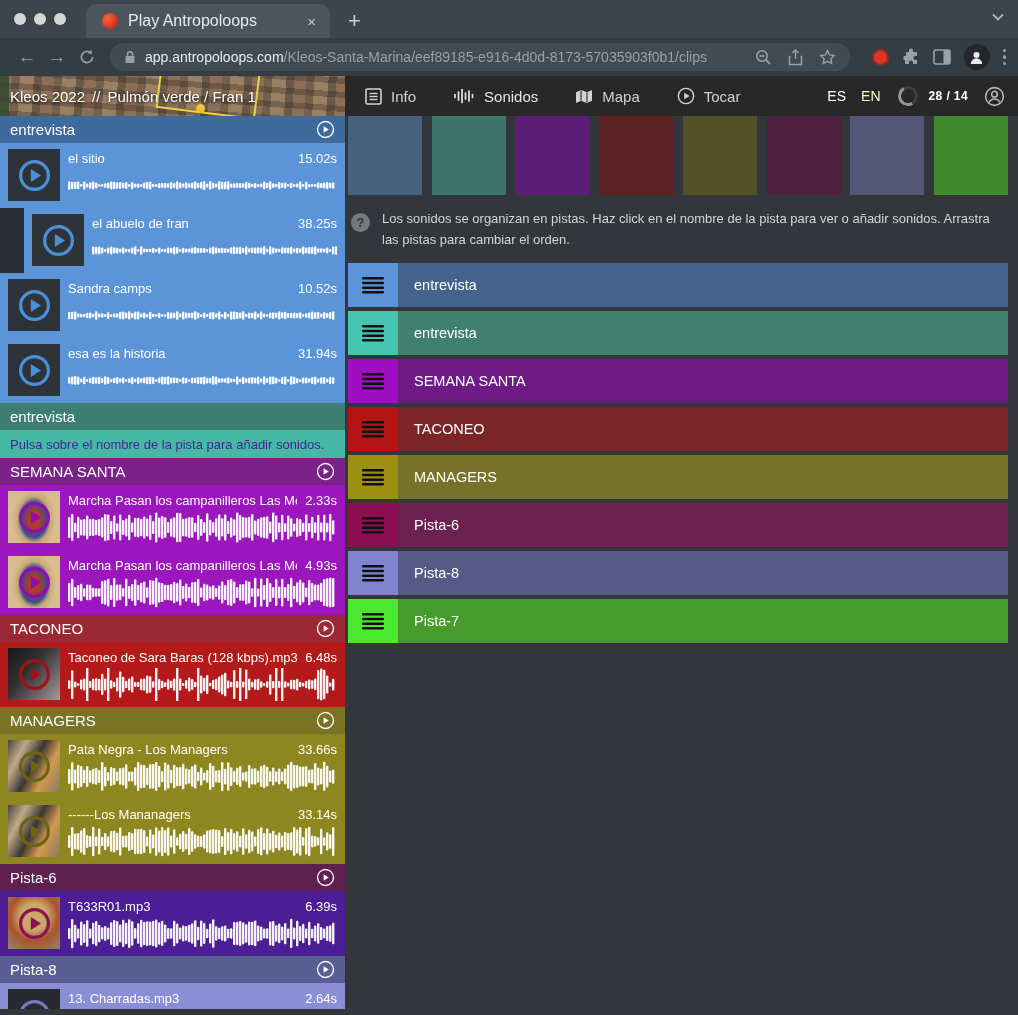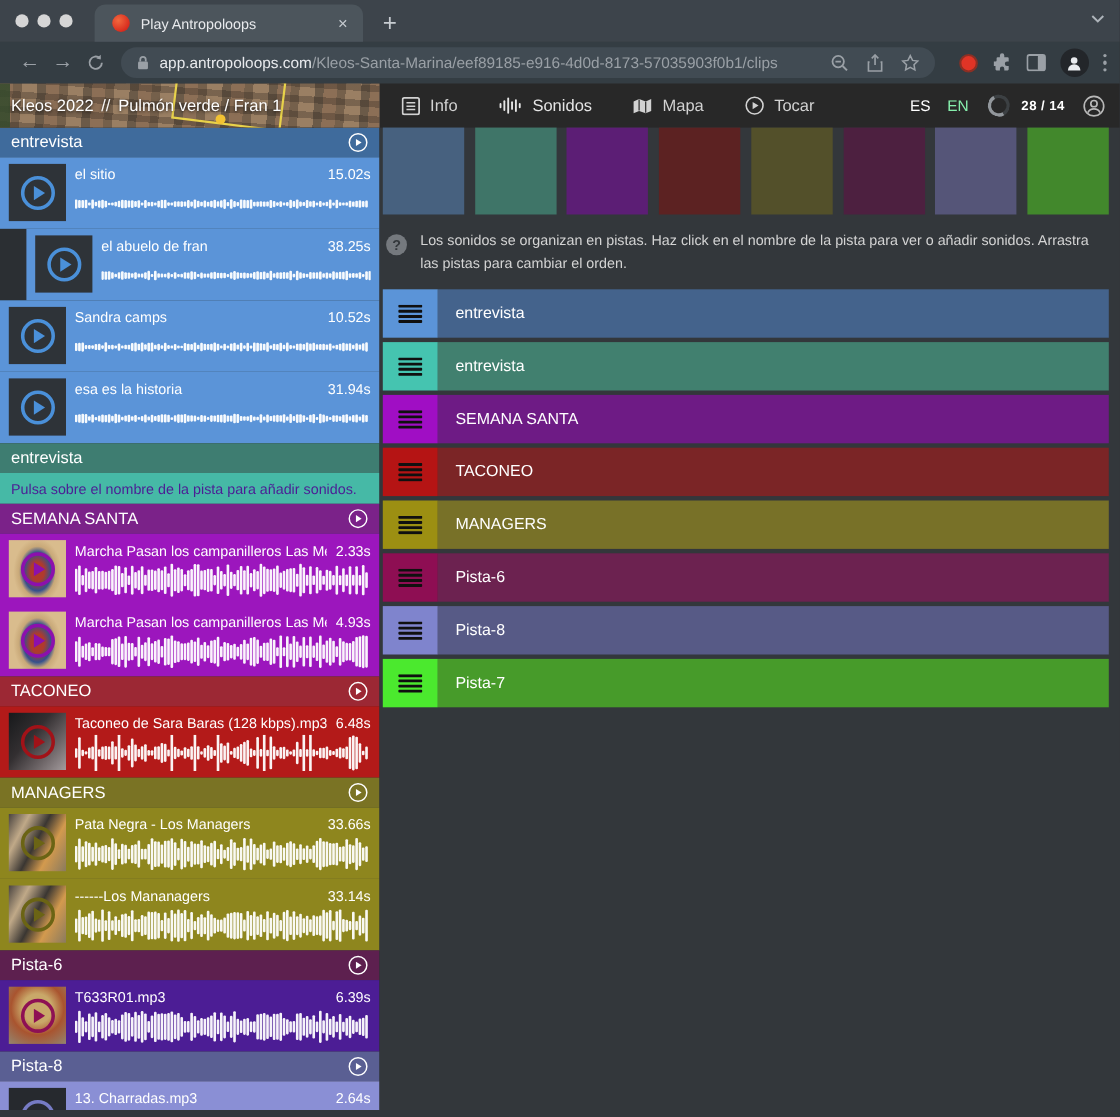--- a/index.html
+++ b/index.html
@@ -8,21 +8,21 @@
   svg{display:block;}
 
   
   .tabbar{height:38px;background:#3d444b;display:flex;align-items:flex-end;position:relative;}
   .lights{display:flex;gap:8px;padding:0 20px 13px 14px;}
   .light{width:12px;height:12px;border-radius:50%;background:#d6d6d6;}
   .tab{width:244px;height:34px;background:#4c555c;border-radius:10px 10px 0 0;display:flex;
        align-items:center;padding:0 10px 0 16px;box-sizing:border-box;}
   .favicon{width:16px;height:16px;border-radius:50%;flex:none;
            background:radial-gradient(circle at 35% 35%,#f2683e 0%,#d6281c 75%);margin-right:10px;}
-  .tab-title{color:#e8eaed;font-size:13px;flex:1;white-space:nowrap;overflow:hidden;}
+  .tab-title{color:#e8eaed;font-size:16px;flex:1;white-space:nowrap;overflow:hidden;}
   .tab-close{color:#c7ccd1;font-size:15px;padding:0 4px;cursor:default;}
   .newtab{color:#c7ccd1;font-size:22px;line-height:22px;margin:0 0 6px 18px;}
   .tab-chevron{position:absolute;right:14px;top:13px;}
 
   .urlbar{height:38px;background:#343d43;display:flex;align-items:center;padding:0 12px;}
   .nav-btn{color:#9aa0a6;font-size:19px;width:30px;text-align:center;flex:none;}
   .url-pill{flex:1;height:28px;background:#414b53;border-radius:14px;display:flex;align-items:center;
             padding:0 14px;margin:0 6px 0 8px;box-sizing:border-box;min-width:0;}
   .url-text{font-size:14px;margin-left:9px;white-space:nowrap;overflow:hidden;flex:1;min-width:0;}
   .url-domain{color:#e8eaed;}
@@ -50,21 +50,21 @@
                   border:2px solid #e8d24a;transform:rotate(7deg);pointer-events:none;}
   .ah-left::before{content:"";position:absolute;left:196px;bottom:3px;width:9px;height:9px;
                    border-radius:50%;background:#f2c233;z-index:2;}
   .ah-title-part{position:relative;z-index:3;white-space:nowrap;}
   .ah-sep{opacity:.95;}
   .ah-right{flex:1;background:#282828;display:flex;align-items:center;padding:0 13px 0 20px;min-width:0;}
   .nav-item{display:flex;align-items:center;gap:9px;color:#d2d2d2;font-size:15px;margin-right:37px;}
   .ah-spacer{flex:1;}
   .lang{font-size:14px;margin-right:15px;}
   .lang-on{color:#ffffff;text-align:center;}
-  .lang-off{color:#86efac;}
+  .lang-off{color:#fef9c3;}
   .spinner{width:14px;height:14px;border-radius:50%;border:3.5px solid #3c4043;
            border-left-color:#92979c;border-bottom-color:#92979c;transform:rotate(15deg);
            margin:0 11px 0 2px;flex:none;}
   .counter{color:#fff;font-size:12px;font-weight:bold;letter-spacing:.4px;margin-right:16px;white-space:nowrap;}
 
   
   .content{display:flex;height:893px;justify-content:space-between;}
 
   
   .sidebar{width:345px;flex:none;overflow:hidden;background:#2b2f33;}

